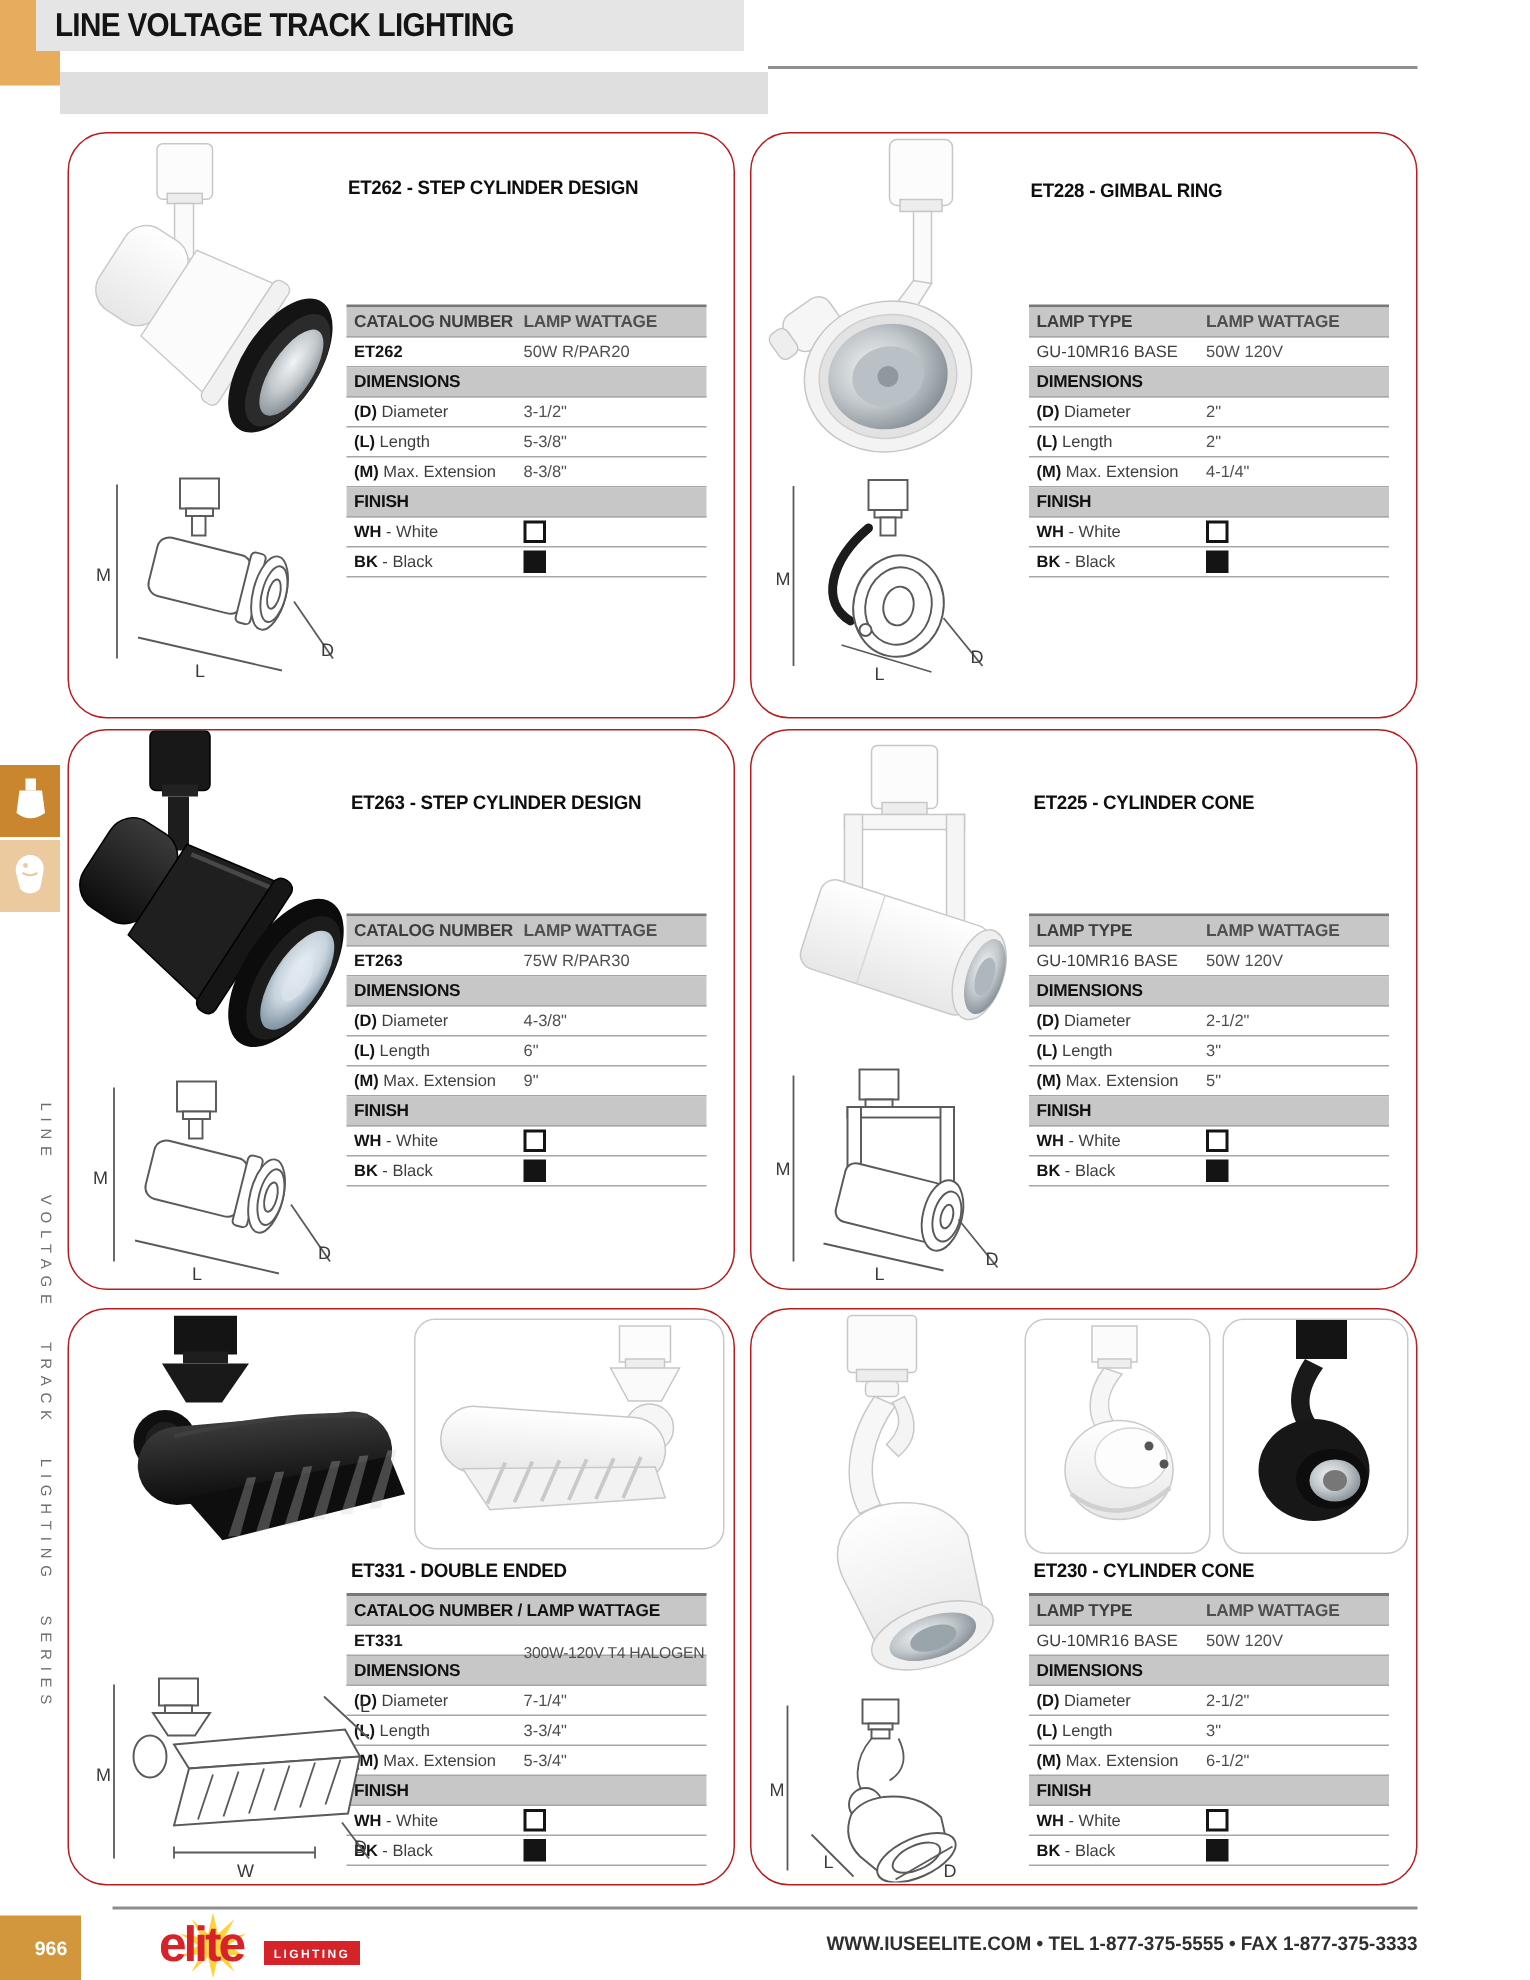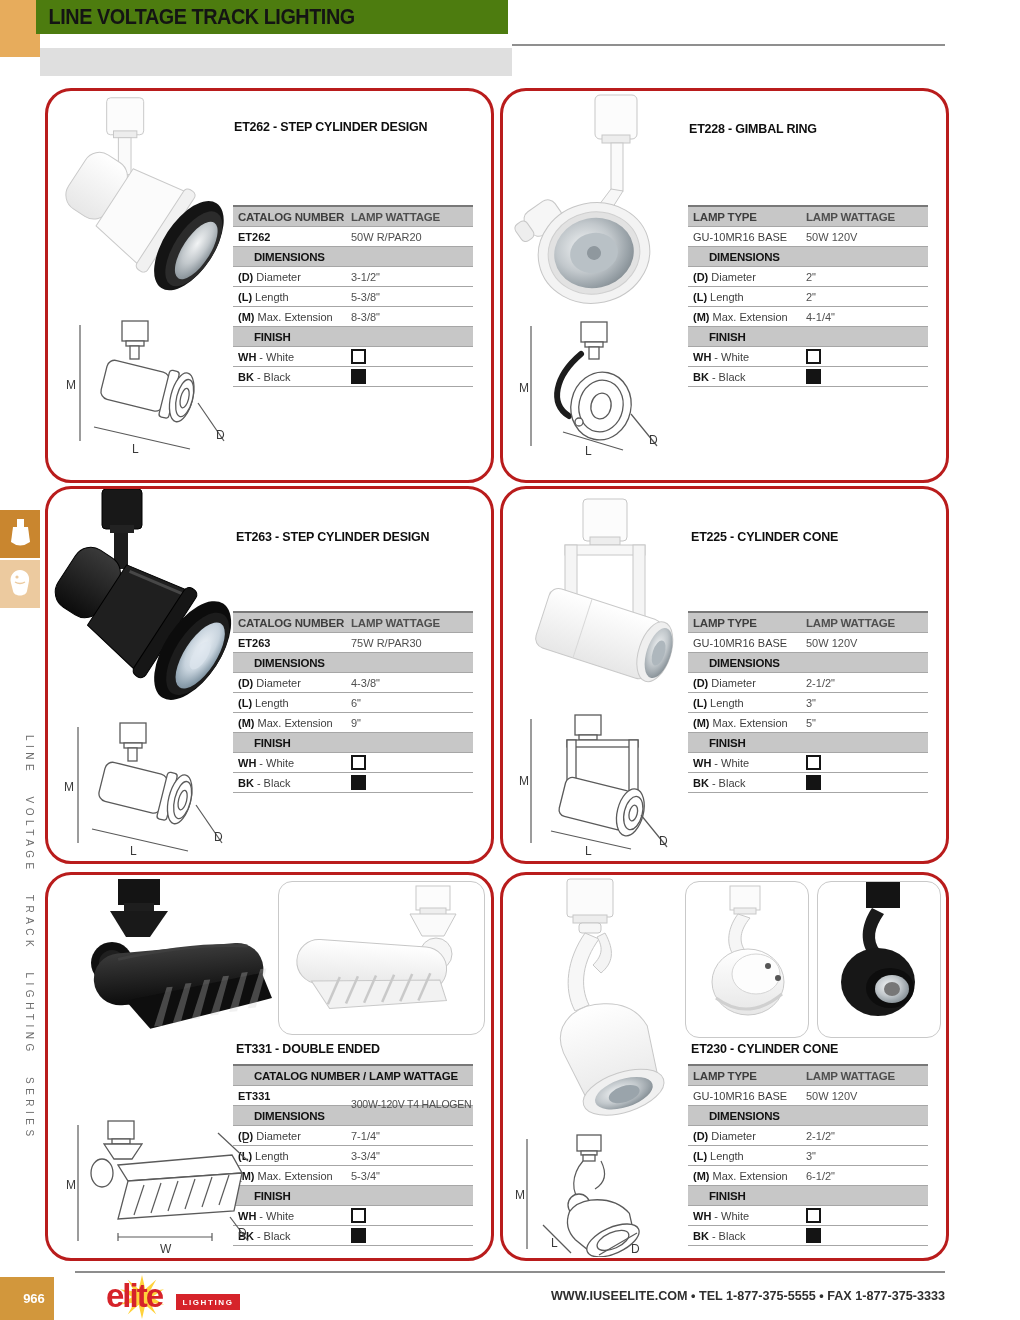--- a/index.html
+++ b/index.html
@@ -1,41 +1,41 @@
 <!DOCTYPE html>
 <html><head>
 <meta charset="utf-8">
 <style>
   html,body{margin:0;padding:0;background:#fff;}
   .page{position:relative;width:1020px;height:1320px;background:#fff;overflow:hidden;
         font-family:"Liberation Sans",sans-serif;}
   
   .hdr-orange{position:absolute;left:0;top:0;width:40px;height:57px;background:#e7ac5c;}
-  .hdr-bar{position:absolute;left:36px;top:0;width:472px;height:34px;background:#4d7c0f;
+  .hdr-bar{position:absolute;left:24px;top:0;width:472px;height:34px;background:#e5e5e5;
            display:flex;align-items:center;}
   .hdr-bar2{position:absolute;left:40px;top:48px;width:472px;height:28px;background:#dfdfdf;}
   .hdr-title{font-size:22px;font-weight:bold;color:#141414;letter-spacing:-.5px;
              padding-left:14px;transform:scaleX(.9);transform-origin:left center;white-space:nowrap;}
   .hdr-rule{position:absolute;left:512px;top:44px;width:433px;height:2px;background:#8f8f8f;}
   
-  .panel{position:absolute;background:#fff;border:3px solid #b91c1c;border-radius:26px;text-align:center;}
+  .panel{position:absolute;background:#fff;border:1px solid #b91c1c;border-radius:26px;}
   .ptitle{position:absolute;font-size:13px;font-weight:bold;color:#0f0f0f;letter-spacing:-.2px;
           transform:scaleX(.96);transform-origin:left center;white-space:nowrap;}
   .photo{position:absolute;}
   .photo-box{position:absolute;border:1px solid #c9c9c9;border-radius:14px;background:#fff;overflow:hidden;}
   
   .spec{position:absolute;width:240px;border-top:2px solid #787878;background:#fff;}
   .spec .row{display:flex;align-items:center;height:19px;border-bottom:1px solid #a6a6a6;font-size:11px;}
   .spec .row.head{background:#c7c7c7;font-weight:bold;color:#121212;font-size:11.5px;letter-spacing:-.2px;}
   .spec .c1{width:118px;padding-left:5px;display:flex;gap:3px;align-items:center;color:#3e3e3e;box-sizing:border-box;}
   .spec .c1 b{color:#141414;}
   .spec .c1.strong{font-weight:bold;color:#141414;}
   .spec .c2{flex:1;color:#4f4f4f;display:flex;align-items:center;}
   .spec .c2.tight{font-size:10.5px;letter-spacing:-.2px;white-space:nowrap;margin-top:16px;}
-  .spec .full{padding-left:5px;margin-left:16px;}
+  .spec .full{padding-left:5px;}
   .swatch{width:15px;height:15px;box-sizing:border-box;display:inline-block;}
   .swatch.white{background:#fff;border:2px solid #141414;}
   .swatch.black{background:#141414;}
   
   .diagram{position:absolute;}
   .diagram text{font-family:"Liberation Sans",sans-serif;font-size:12px;fill:#3a3a3a;}
   .wire{fill:#fff;stroke:#5a5a5a;stroke-width:1.3;}
   .wireline{fill:none;stroke:#5a5a5a;stroke-width:1.2;}
   
   .sideicon{position:absolute;left:0;width:40px;height:48px;display:flex;align-items:center;justify-content:center;}

